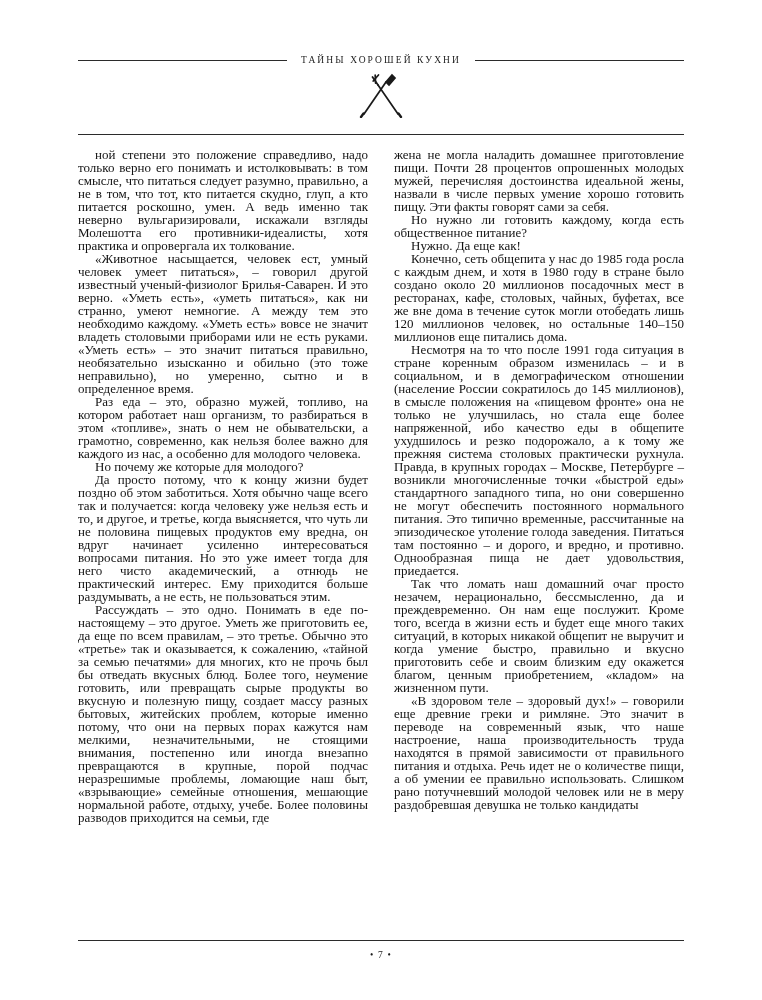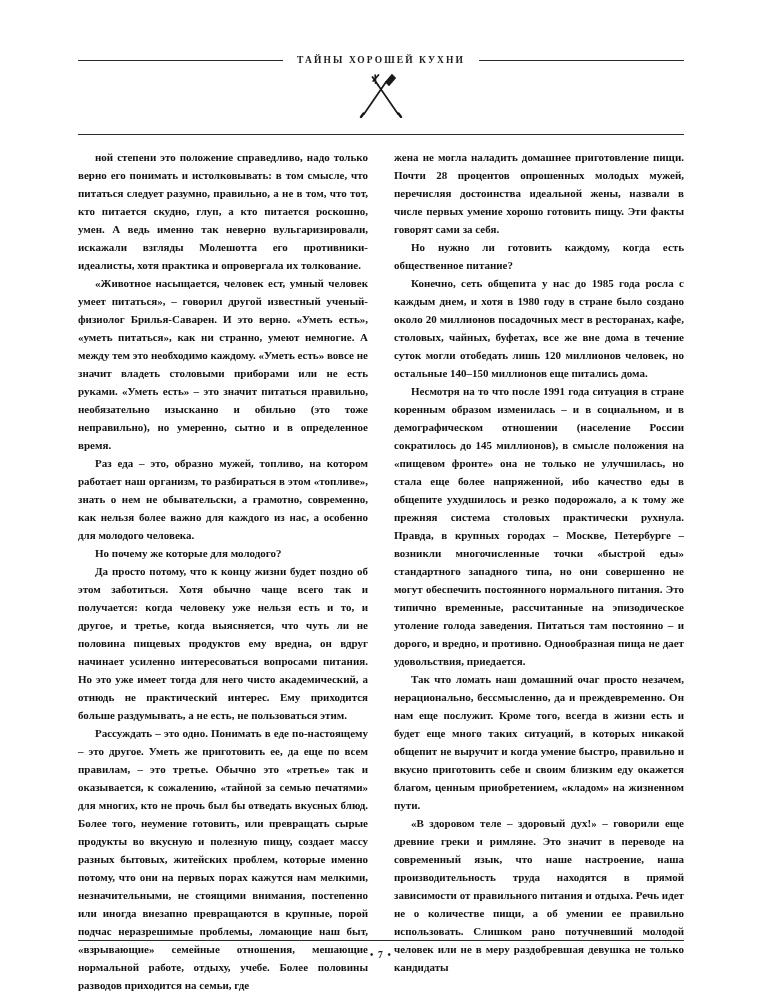--- a/index.html
+++ b/index.html
@@ -13,21 +13,20 @@
     font-family: "Liberation Serif", serif;
     color: #111111;
     overflow: hidden;
   }
   .page {
     position: relative;
     width: 762px;
     height: 1000px;
     box-sizing: border-box;
     padding: 1px;
-    font-weight: bold;
   }
 
   
   .header {
     position: absolute;
     top: 48px;
     left: 78px;
     width: 606px;
     height: 24px;
     display: flex;
@@ -74,22 +73,22 @@
     position: absolute;
     top: 148px;
     left: 78px;
     width: 606px;
     height: 780px;
     display: flex;
     gap: 26px;
   }
   .col {
     width: 290px;
-    font-size: 11px;
-    line-height: 18px;
+    font-size: 13px;
+    line-height: 13px;
     text-align: justify;
     text-justify: inter-word;
     hyphens: manual;
     color: #121212;
   }
   .col p {
     margin: 0;
     text-indent: 17px;
   }
   .col p.noindent {
@@ -151,20 +150,21 @@
       <p>ной степени это положение справедливо, надо только верно его понимать и истолковывать: в том смысле, что питаться следует разумно, правильно, а не в том, что тот, кто питается скудно, глуп, а кто питается роскошно, умен. А ведь именно так неверно вульгаризировали, искажали взгляды Молешотта его противники-идеалисты, хотя практика и опровергала их толкование.</p>
       <p>«Животное насыщается, человек ест, умный человек умеет питаться», – говорил другой известный ученый-физиолог Брилья-Саварен. И это верно. «Уметь есть», «уметь питаться», как ни странно, умеют немногие. А между тем это необходимо каждому. «Уметь есть» вовсе не значит владеть столовыми приборами или не есть руками. «Уметь есть» – это значит питаться правильно, необязательно изысканно и обильно (это тоже неправильно), но умеренно, сытно и в определенное время.</p>
       <p>Раз еда – это, образно мужей, топливо, на котором работает наш организм, то разбираться в этом «топливе», знать о нем не обывательски, а грамотно, современно, как нельзя более важно для каждого из нас, а особенно для молодого человека.</p>
       <p>Но почему же которые для молодого?</p>
       <p>Да просто потому, что к концу жизни будет поздно об этом заботиться. Хотя обычно чаще всего так и получается: когда человеку уже нельзя есть и то, и другое, и третье, когда выясняется, что чуть ли не половина пищевых продуктов ему вредна, он вдруг начинает усиленно интересоваться вопросами питания. Но это уже имеет тогда для него чисто академический, а отнюдь не практический интерес. Ему приходится больше раздумывать, а не есть, не пользоваться этим.</p>
       <p>Рассуждать – это одно. Понимать в еде по-настоящему – это другое. Уметь же приготовить ее, да еще по всем правилам, – это третье. Обычно это «третье» так и оказывается, к сожалению, «тайной за семью печатями» для многих, кто не прочь был бы отведать вкусных блюд. Более того, неумение готовить, или превращать сырые продукты во вкусную и полезную пищу, создает массу разных бытовых, житейских проблем, которые именно потому, что они на первых порах кажутся нам мелкими, незначительными, не стоящими внимания, постепенно или иногда внезапно превращаются в крупные, порой подчас неразрешимые проблемы, ломающие наш быт, «взрывающие» семейные отношения, мешающие нормальной работе, отдыху, учебе. Более половины разводов приходится на семьи, где</p>
     </div>
     <div class="col">
       <p class="noindent">жена не могла наладить домашнее приготовление пищи. Почти 28 процентов опрошенных молодых мужей, перечисляя достоинства идеальной жены, назвали в числе первых умение хорошо готовить пищу. Эти факты говорят сами за себя.</p>
       <p>Но нужно ли готовить каждому, когда есть общественное питание?</p>
+      <p>Нужно. Да еще как!</p>
       <p>Конечно, сеть общепита у нас до 1985 года росла с каждым днем, и хотя в 1980 году в стране было создано около 20 миллионов посадочных мест в ресторанах, кафе, столовых, чайных, буфетах, все же вне дома в течение суток могли отобедать лишь 120 миллионов человек, но остальные 140–150 миллионов еще питались дома.</p>
       <p>Несмотря на то что после 1991 года ситуация в стране коренным образом изменилась – и в социальном, и в демографическом отношении (население России сократилось до 145 миллионов), в смысле положения на «пищевом фронте» она не только не улучшилась, но стала еще более напряженной, ибо качество еды в общепите ухудшилось и резко подорожало, а к тому же прежняя система столовых практически рухнула. Правда, в крупных городах – Москве, Петербурге – возникли многочисленные точки «быстрой еды» стандартного западного типа, но они совершенно не могут обеспечить постоянного нормального питания. Это типично временные, рассчитанные на эпизодическое утоление голода заведения. Питаться там постоянно – и дорого, и вредно, и противно. Однообразная пища не дает удовольствия, приедается.</p>
       <p>Так что ломать наш домашний очаг просто незачем, нерационально, бессмысленно, да и преждевременно. Он нам еще послужит. Кроме того, всегда в жизни есть и будет еще много таких ситуаций, в которых никакой общепит не выручит и когда умение быстро, правильно и вкусно приготовить себе и своим близким еду окажется благом, ценным приобретением, «кладом» на жизненном пути.</p>
       <p>«В здоровом теле – здоровый дух!» – говорили еще древние греки и римляне. Это значит в переводе на современный язык, что наше настроение, наша производительность труда находятся в прямой зависимости от правильного питания и отдыха. Речь идет не о количестве пищи, а об умении ее правильно использовать. Слишком рано потучневший молодой человек или не в меру раздобревшая девушка не только кандидаты</p>
     </div>
   </div>
 
   <div class="footer">
     <div class="foot-rule"></div>
     <div class="folio">• 7 •</div>

